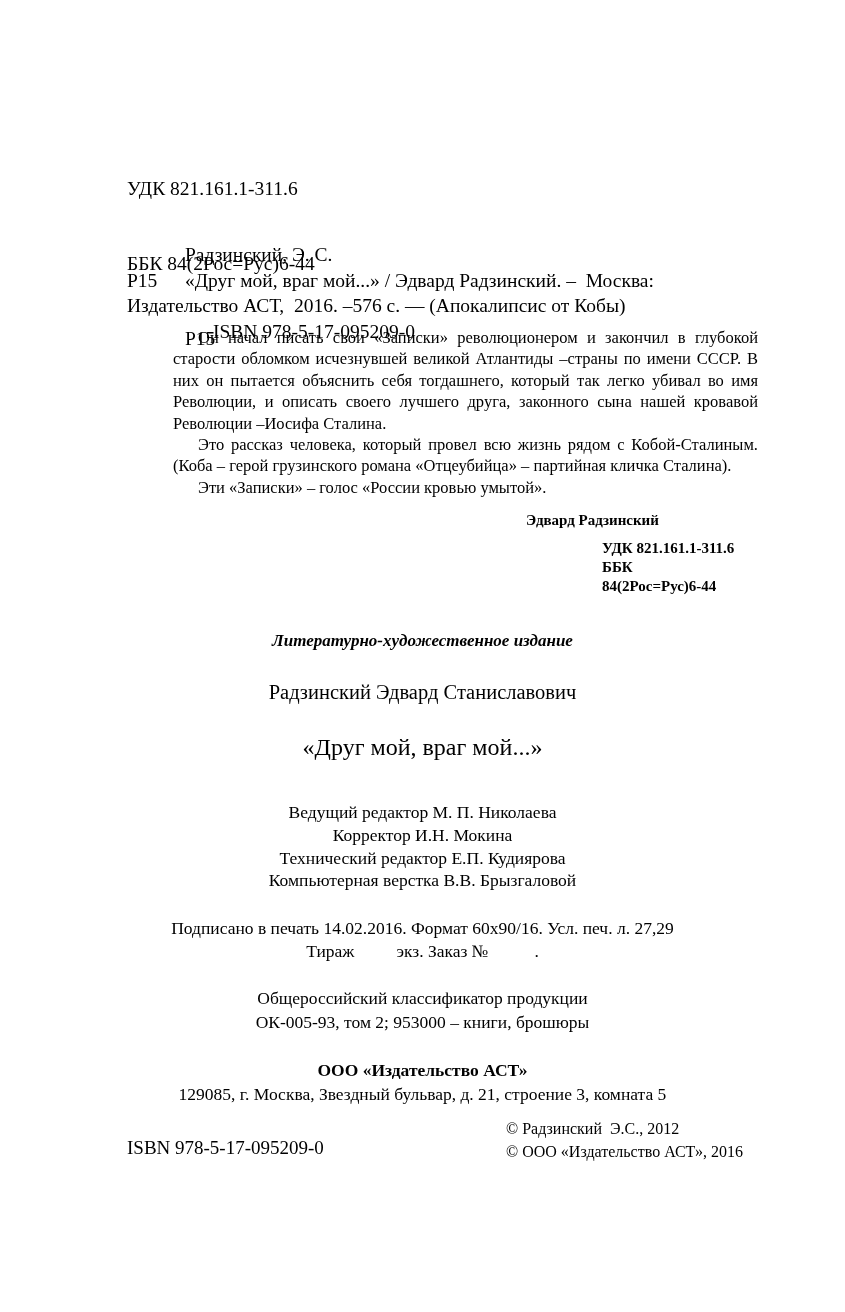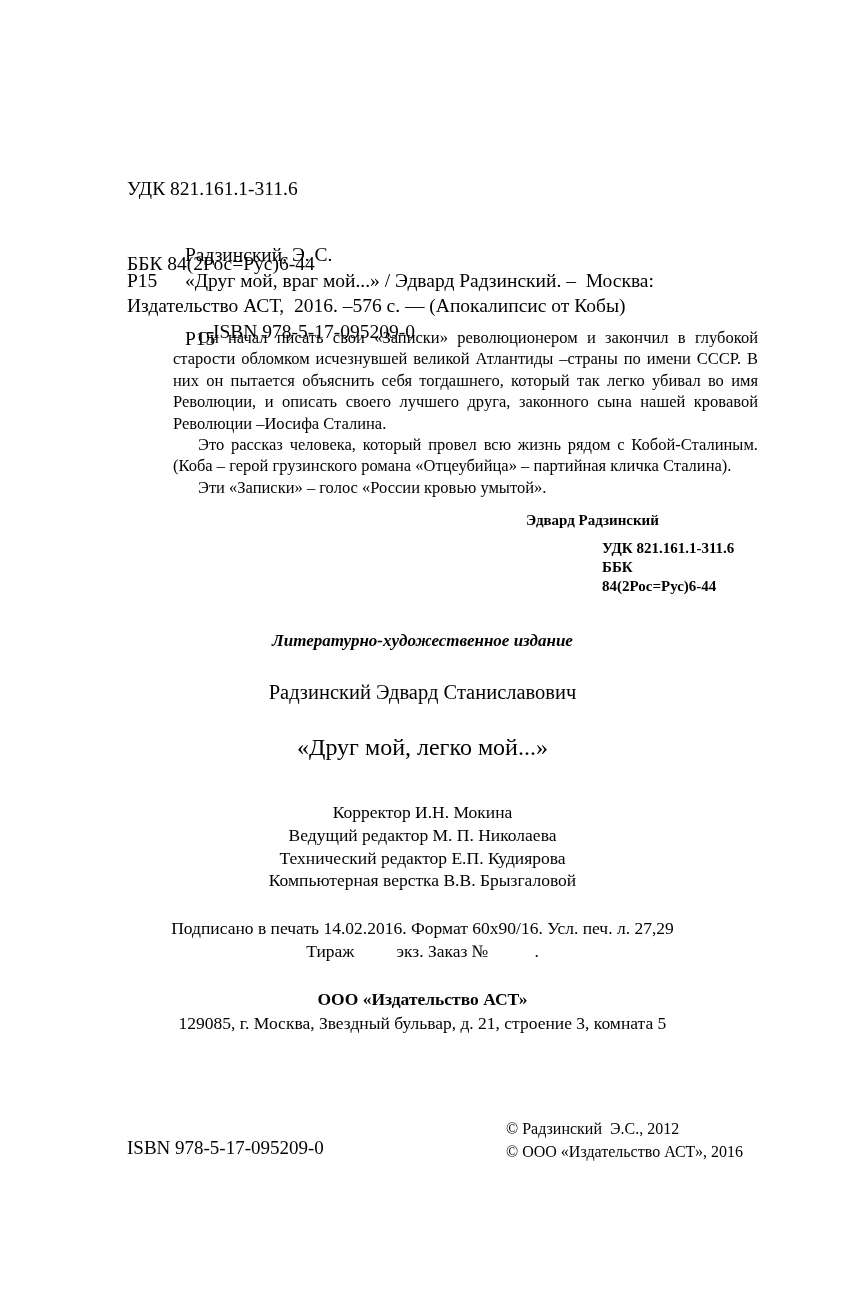--- a/index.html
+++ b/index.html
@@ -209,35 +209,37 @@
       <div>84(2Рос=Рус)6-44</div>
     </div>
   </div>
 
   <div class="colophon">
 
     <div class="edition-kind">Литературно-художественное издание</div>
 
     <div class="author-full">Радзинский Эдвард Станиславович</div>
 
-    <div class="book-title">«Друг мой, легко мой...»</div>
+    <div class="book-title">«Друг мой, враг мой...»</div>
 
     <div class="credits">
+      <div>Ведущий редактор М. П. Николаева</div>
       <div>Корректор И.Н. Мокина</div>
-      <div>Ведущий редактор М. П. Николаева</div>
       <div>Технический редактор Е.П. Кудиярова</div>
       <div>Компьютерная верстка В.В. Брызгаловой</div>
     </div>
 
     <div class="print-info">
       <div>Подписано в печать 14.02.2016. Формат 60х90/16. Усл. печ. л. 27,29</div>
       <div><span>Тираж</span><span class="gap-sm"></span><span>экз. Заказ №</span><span class="gap-md"></span><span>.</span></div>
     </div>
 
     <div class="classifier">
+      <div>Общероссийский классификатор продукции</div>
+      <div>ОК-005-93, том 2; 953000 – книги, брошюры</div>
     </div>
 
     <div class="publisher">
       <div class="publisher-name">ООО «Издательство АСТ»</div>
       <div>129085, г. Москва, Звездный бульвар, д. 21, строение 3, комната 5</div>
     </div>
 
   </div>
 
   <div class="footer-isbn">ISBN 978-5-17-095209-0</div>

